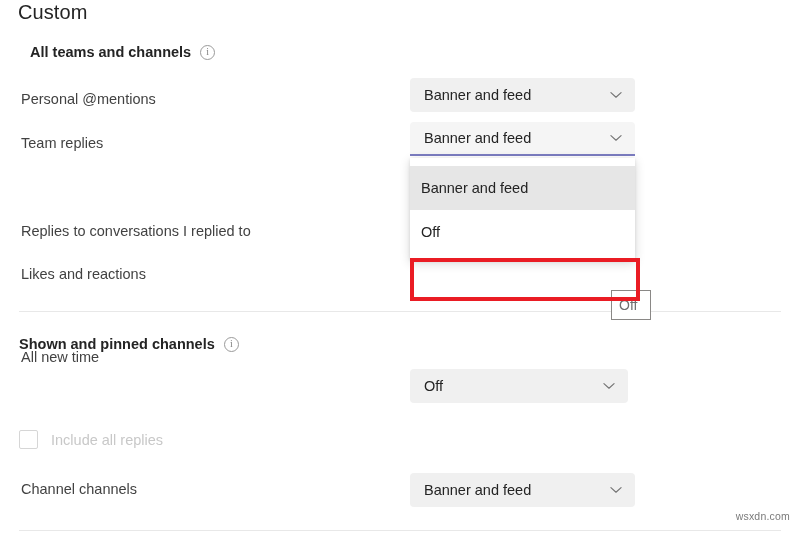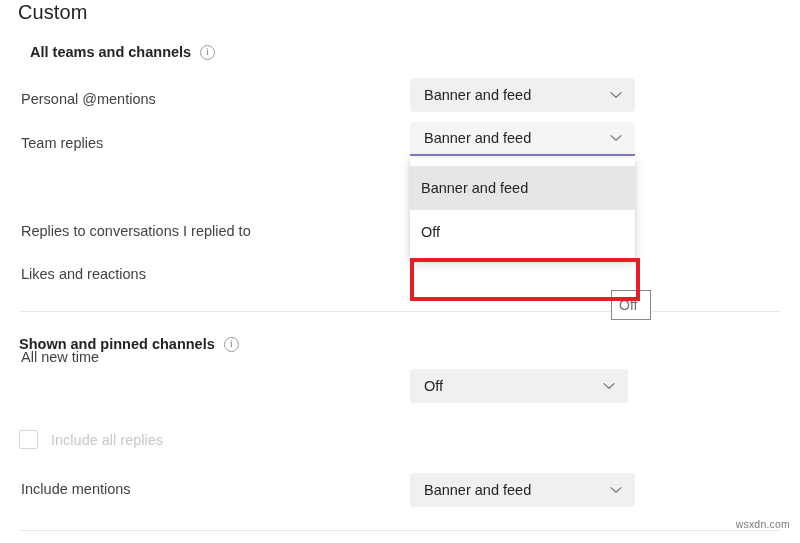--- a/index.html
+++ b/index.html
@@ -232,21 +232,21 @@
   .check-label {
     font-size: 14.5px;
     color: #c8c8c8;
     white-space: nowrap;
   }
 
   
   .watermark {
     position: absolute;
     right: 10px;
-    bottom: 13px;
+    bottom: 21px;
     font-size: 10.5px;
     color: #7a7a7a;
     letter-spacing: .2px;
   }
 </style>
 </head>
 <body>
 
 <div class="page">
 
@@ -311,21 +311,21 @@
           <path d="M2.2 5.3 L8 10.6 L13.8 5.3" fill="none" stroke="#444" stroke-width="1.3" stroke-linecap="round" stroke-linejoin="round"></path>
         </svg>
     </span>
   </div>
 
   <div class="check-row">
     <span class="check-box"></span>
     <span class="check-label">Include all replies</span>
   </div>
 
-  <div class="row-label" id="lbl-chanment">Include mentions</div>
+  <div class="row-label" id="lbl-chanment">Channel channels</div>
 
   <div class="combo" id="combo-chanment">
     <span class="val">Banner and feed</span>
     <span class="chev">
       <svg viewBox="0 0 16 16" width="14" height="14">
           <path d="M2.2 5.3 L8 10.6 L13.8 5.3" fill="none" stroke="#444" stroke-width="1.3" stroke-linecap="round" stroke-linejoin="round"></path>
         </svg>
     </span>
   </div>
 

